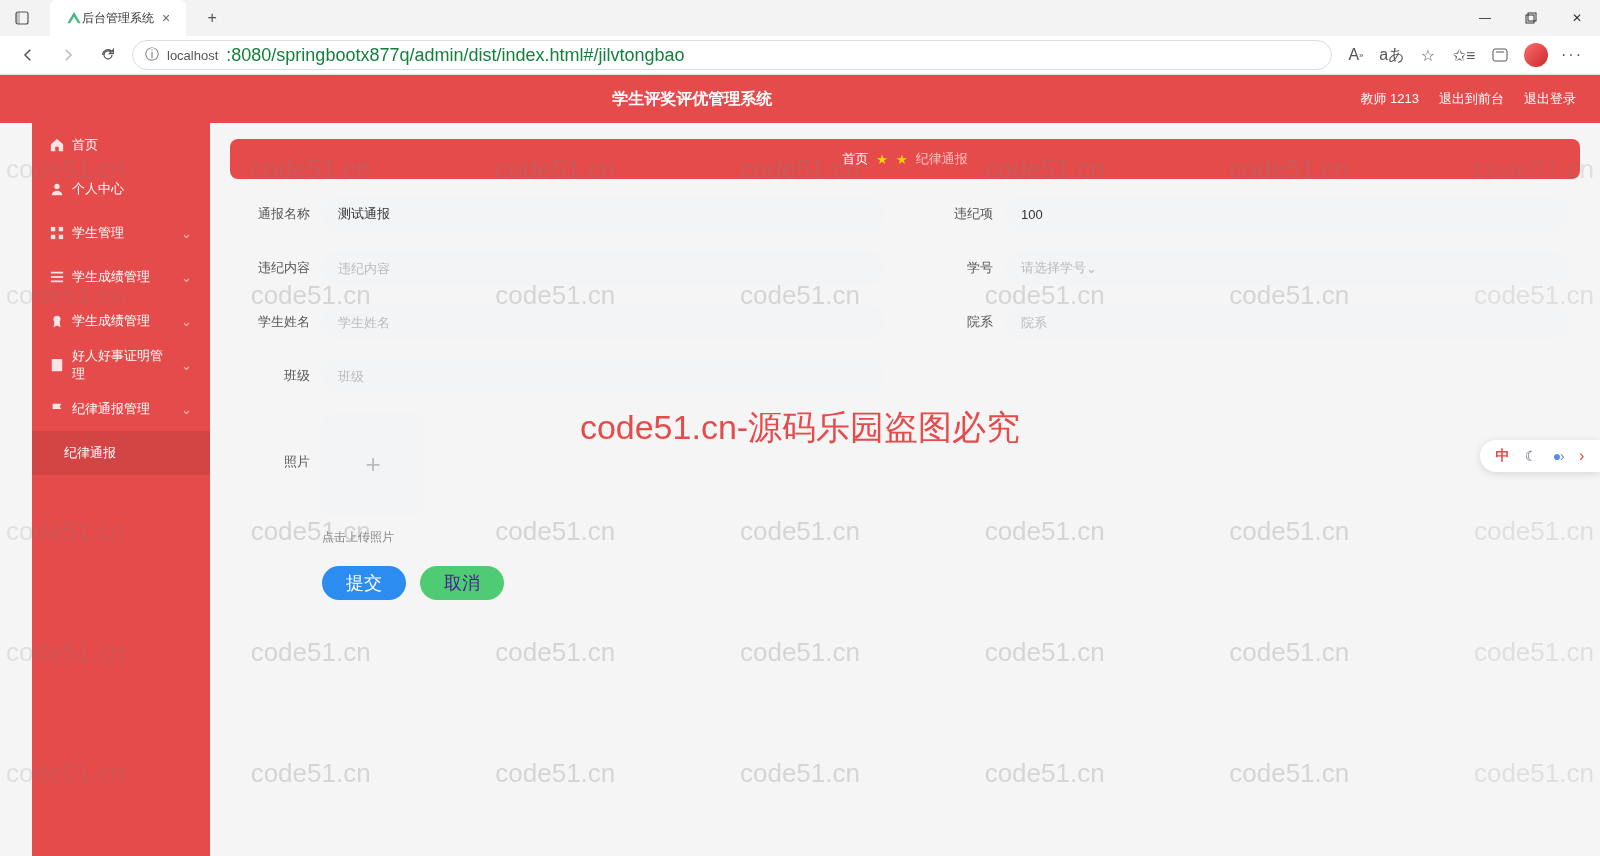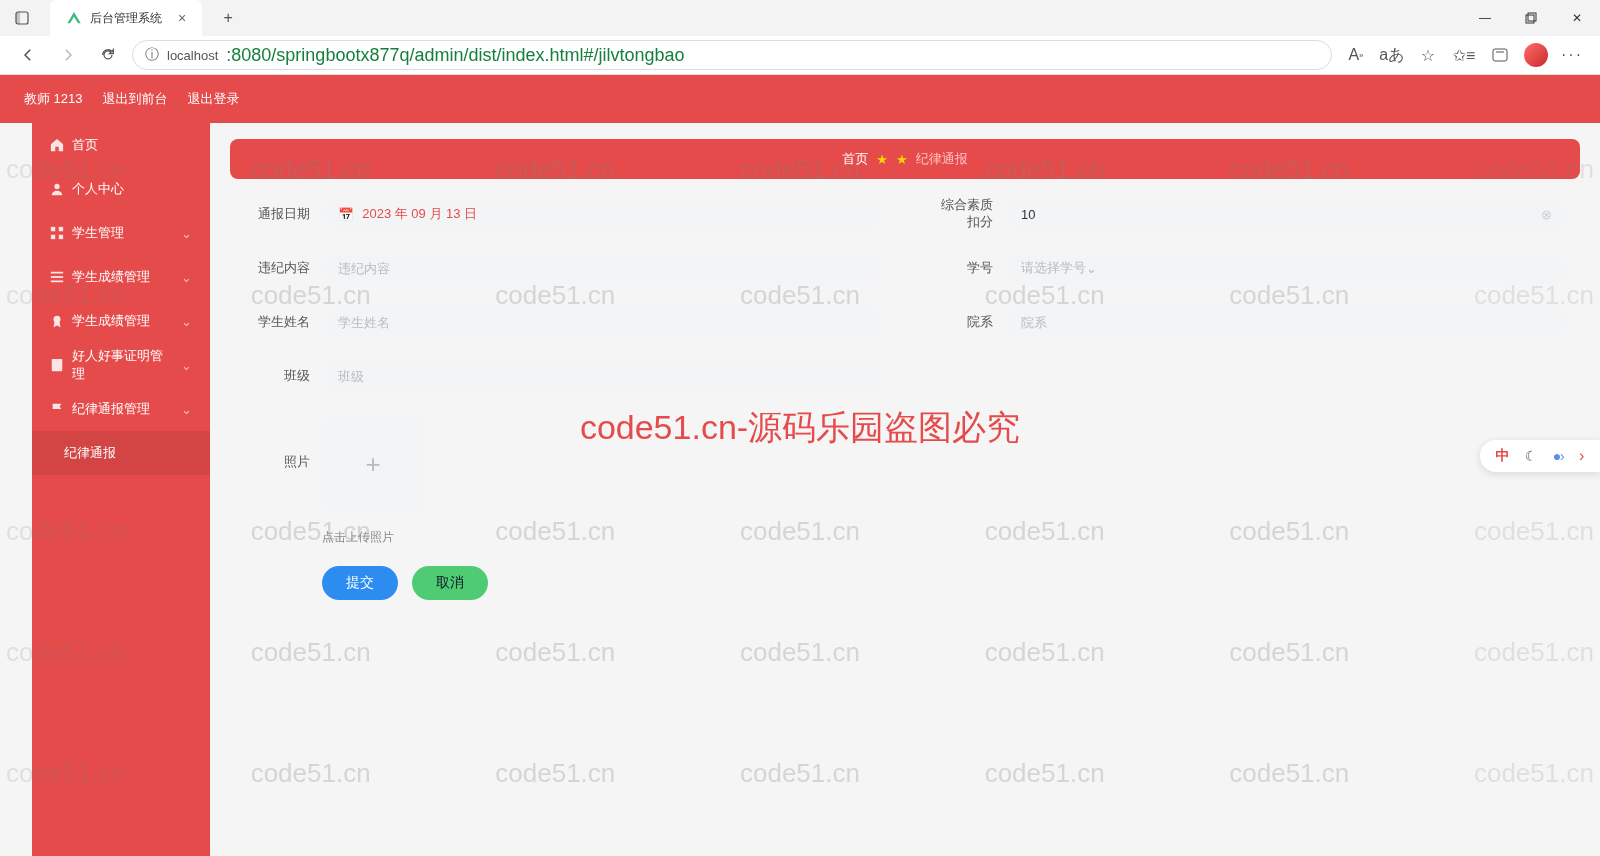--- a/index.html
+++ b/index.html
@@ -3,21 +3,21 @@
 <meta charset="utf-8">
 <style>
 * { margin: 0; padding: 0; box-sizing: border-box; font-family: "Microsoft YaHei", -apple-system, sans-serif; }
 body { width: 1600px; height: 856px; background: #f5f5f5; overflow: hidden; position: relative; }
 
 
 .browser-chrome { background: #fff; border-bottom: 1px solid #e0e0e0; }
 .title-bar { height: 36px; display: flex; align-items: center; background: #f3f3f3; }
 .title-bar-left { display: flex; align-items: center; gap: 8px; padding-left: 10px; }
 .tab-icon-btn { width: 24px; height: 24px; display: flex; align-items: center; justify-content: center; color: #555; }
-.tab { display: flex; align-items: center; gap: 8px; background: #fff; padding: 0 16px; height: 36px; border-radius: 6px 6px 0 0; margin-left: 8px; }
+.tab { display: flex; align-items: center; background: #fff; padding: 0 16px; height: 36px; border-radius: 6px 6px 0 0; margin-left: 8px; }
 .tab-favicon { width: 16px; height: 16px; color: #41b883; }
 .tab-title { font-size: 12px; color: #333; }
 .tab-close { font-size: 14px; color: #666; margin-left: 8px; }
 .new-tab { width: 28px; height: 28px; display: flex; align-items: center; justify-content: center; margin-left: 4px; font-size: 16px; color: #555; }
 .window-controls { margin-left: auto; display: flex; }
 .window-btn { width: 46px; height: 36px; display: flex; align-items: center; justify-content: center; font-size: 12px; color: #333; }
 
 .address-bar { height: 38px; display: flex; align-items: center; padding: 0 12px; gap: 8px; }
 .nav-btn { width: 32px; height: 32px; display: flex; align-items: center; justify-content: center; color: #555; border-radius: 4px; }
 .nav-btn.disabled { color: #bbb; }
@@ -60,23 +60,23 @@
 .date-text { color: #e54b4b; }
 .select { }
 .select-chevron { color: #bbb; }
 .clear-icon { color: #ccc; margin-left: auto; }
 
 .upload-box { width: 102px; height: 102px; background: #f2f4f6; border-radius: 12px; display: flex; align-items: center; justify-content: center; }
 .upload-plus { font-size: 26px; color: #bbb; font-weight: 300; }
 .upload-hint { font-size: 12px; color: #888; margin-top: 14px; }
 
 .button-row { display: flex; gap: 14px; margin-top: 20px; }
-.btn { height: 34px; padding: 0 24px; border-radius: 17px; font-size: 14px; display: flex; align-items: center; border: none; cursor: pointer; }
+.btn { height: 34px; padding: 0 24px; border-radius: 17px; font-size: 18px; display: flex; align-items: center; border: none; cursor: pointer; }
 .btn-primary { background: #2d8cf0; color: #fff; }
-.btn-success { background: #4ecb73; color: #0f172a; }
+.btn-success { background: #4ecb73; color: #4c1d95; }
 
 
 .watermark-layer { position: absolute; inset: 74px 0 0 0; pointer-events: none; z-index: 1; }
 .wm-row { display: flex; justify-content: space-between; padding: 0 6px; }
 .wm { font-size: 26px; color: rgba(130,130,130,0.28); white-space: nowrap; }
 .wm.edge { color: rgba(130,130,130,0.18); }
 .watermark-center { position: absolute; left: 50%; top: 405px; transform: translateX(-50%); font-size: 34px; color: #e54b4b; font-weight: 500; z-index: 5; white-space: nowrap; }
 
 
 .float-toolbar { position: absolute; right: 0; top: 440px; width: 120px; height: 32px; background: #fff; border-radius: 16px 0 0 16px; box-shadow: 0 2px 8px rgba(0,0,0,0.12); display: flex; align-items: center; justify-content: space-around; padding: 0 8px; z-index: 10; }
@@ -156,20 +156,21 @@
       </div>
       <div class="toolbar-icon">
           <div class="avatar"></div>
         </div>
       <div class="toolbar-icon dots">···</div>
     </div>
   </div>
 </div>
 
 <div class="app-header">
+  <div class="app-title">学生评奖评优管理系统</div>
   <div class="header-right">
     <span>教师 1213</span>
     <span>退出到前台</span>
     <span>退出登录</span>
   </div>
 </div>
 
 <div class="app-body">
   <div class="sidebar">
     <div class="menu-item">
@@ -247,40 +248,31 @@
 
   <div class="main">
     <div class="breadcrumb-bar">
       <span>首页</span>
       <span class="star">★</span>
       <span class="star">★</span>
       <span class="bc-secondary">纪律通报</span>
     </div>
 
     <div class="form-area">
-
       <div class="form-row">
         <div class="form-field">
-          <div class="field-label">通报日期</div>
-          <div class="input with-icon">
-            <span class="date-icon">📅</span>
-            <span class="date-text">2023 年 09 月 13 日</span>
-          </div>
-        </div>
-        <div class="form-field">
-          <div class="field-label stacked">
-            <div>综合素质</div>
-            <div>扣分</div>
-          </div>
-          <div class="input">
-            <span>10</span>
-            <span class="clear-icon">⊗</span>
-          </div>
-        </div>
-      </div>
+          <div class="field-label">通报名称</div>
+          <input class="input" value="测试通报" style="">
+        </div>
+        <div class="form-field">
+          <div class="field-label">违纪项</div>
+          <input class="input" value="100" style="">
+        </div>
+      </div>
+
 
       <div class="form-row">
         <div class="form-field">
           <div class="field-label">违纪内容</div>
           <input class="input" placeholder="违纪内容" style="">
         </div>
         <div class="form-field">
           <div class="field-label">学号</div>
           <div class="input select">
             <span style="color:#bbb">请选择学号</span>

